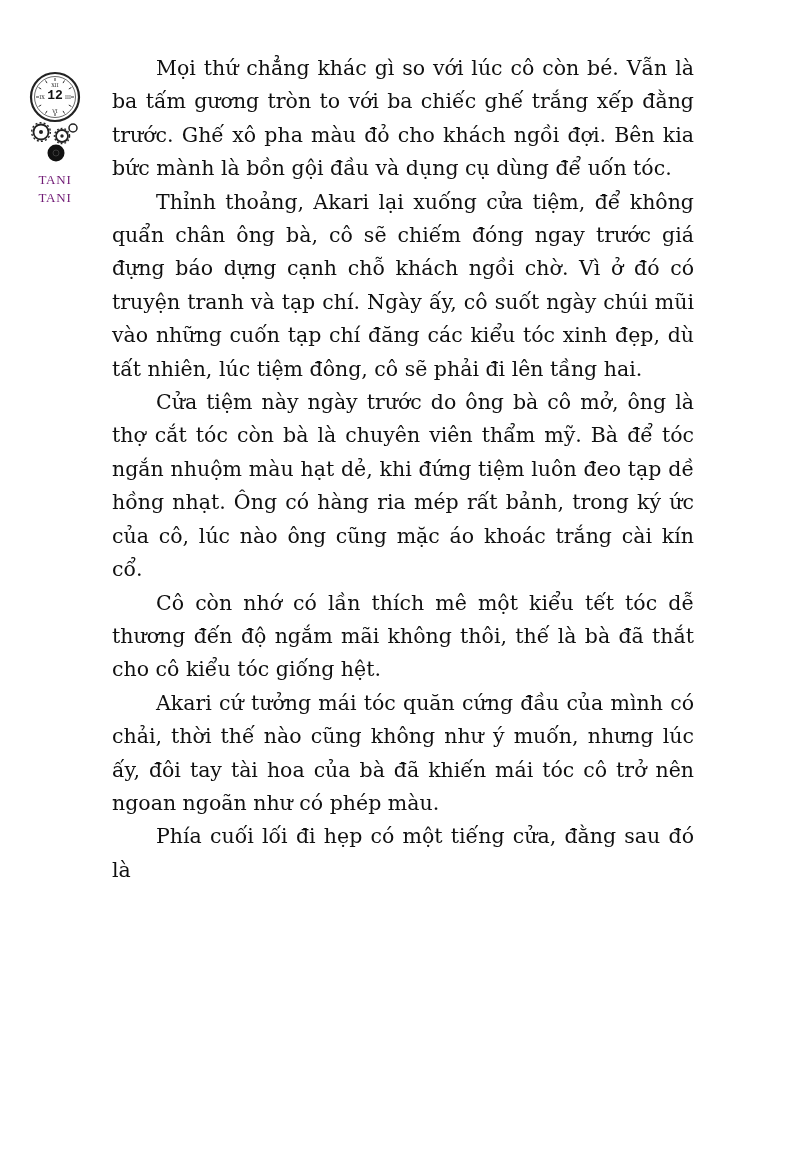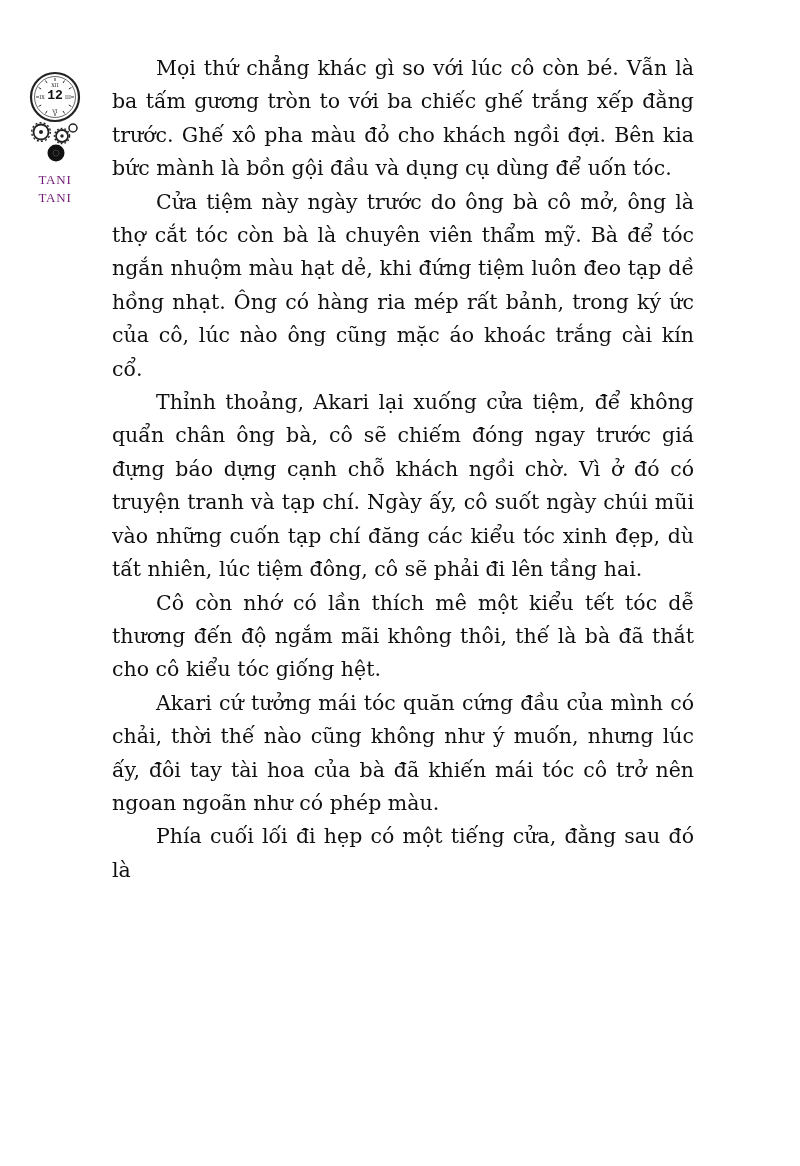--- a/index.html
+++ b/index.html
@@ -111,20 +111,20 @@
       <span class="pagenum">12</span>
     </div>
     <div class="author">
       <span>TANI</span>
       <span>TANI</span>
     </div>
   </aside>
 
   <main class="text-col">
     <p>Mọi thứ chẳng khác gì so với lúc cô còn bé. Vẫn là ba tấm gương tròn to với ba chiếc ghế trắng xếp đằng trước. Ghế xô pha màu đỏ cho khách ngồi đợi. Bên kia bức mành là bồn gội đầu và dụng cụ dùng để uốn tóc.</p>
+    <p>Thỉnh thoảng, Akari lại xuống cửa tiệm, để không quẩn chân ông bà, cô sẽ chiếm đóng ngay trước giá đựng báo dựng cạnh chỗ khách ngồi chờ. Vì ở đó có truyện tranh và tạp chí. Ngày ấy, cô suốt ngày chúi mũi vào những cuốn tạp chí đăng các kiểu tóc xinh đẹp, dù tất nhiên, lúc tiệm đông, cô sẽ phải đi lên tầng hai.</p>
     <p>Cửa tiệm này ngày trước do ông bà cô mở, ông là thợ cắt tóc còn bà là chuyên viên thẩm mỹ. Bà để tóc ngắn nhuộm màu hạt dẻ, khi đứng tiệm luôn đeo tạp dề hồng nhạt. Ông có hàng ria mép rất bảnh, trong ký ức của cô, lúc nào ông cũng mặc áo khoác trắng cài kín cổ.</p>
-    <p>Thỉnh thoảng, Akari lại xuống cửa tiệm, để không quẩn chân ông bà, cô sẽ chiếm đóng ngay trước giá đựng báo dựng cạnh chỗ khách ngồi chờ. Vì ở đó có truyện tranh và tạp chí. Ngày ấy, cô suốt ngày chúi mũi vào những cuốn tạp chí đăng các kiểu tóc xinh đẹp, dù tất nhiên, lúc tiệm đông, cô sẽ phải đi lên tầng hai.</p>
     <p>Cô còn nhớ có lần thích mê một kiểu tết tóc dễ thương đến độ ngắm mãi không thôi, thế là bà đã thắt cho cô kiểu tóc giống hệt.</p>
     <p>Akari cứ tưởng mái tóc quăn cứng đầu của mình có chải, thời thế nào cũng không như ý muốn, nhưng lúc ấy, đôi tay tài hoa của bà đã khiến mái tóc cô trở nên ngoan ngoãn như có phép màu.</p>
     <p>Phía cuối lối đi hẹp có một tiếng cửa, đằng sau đó là</p>
   </main>
 
 </div>
 
 </body></html>

